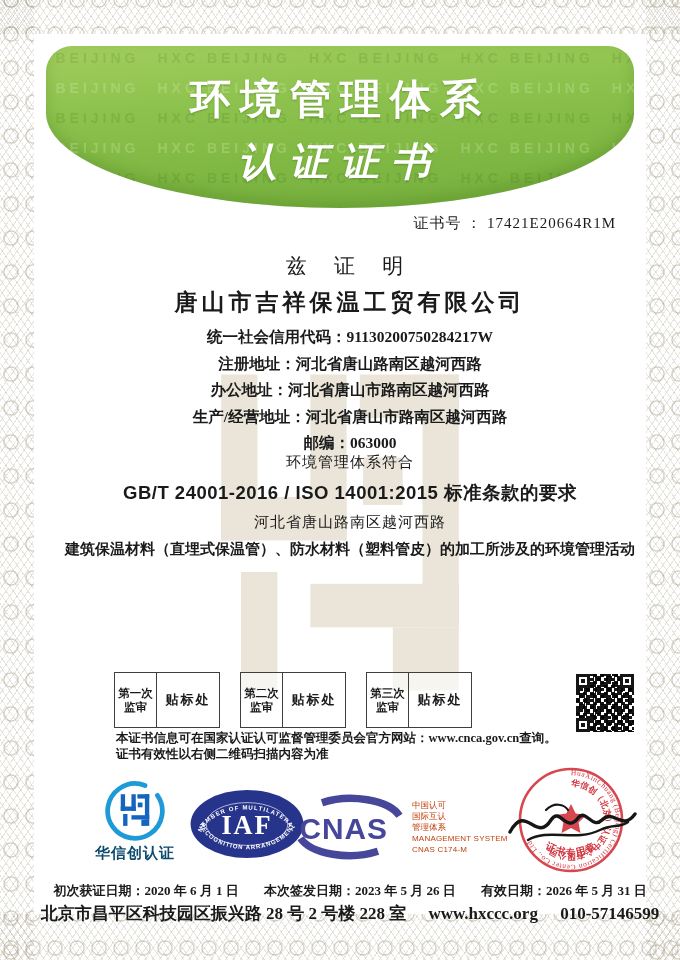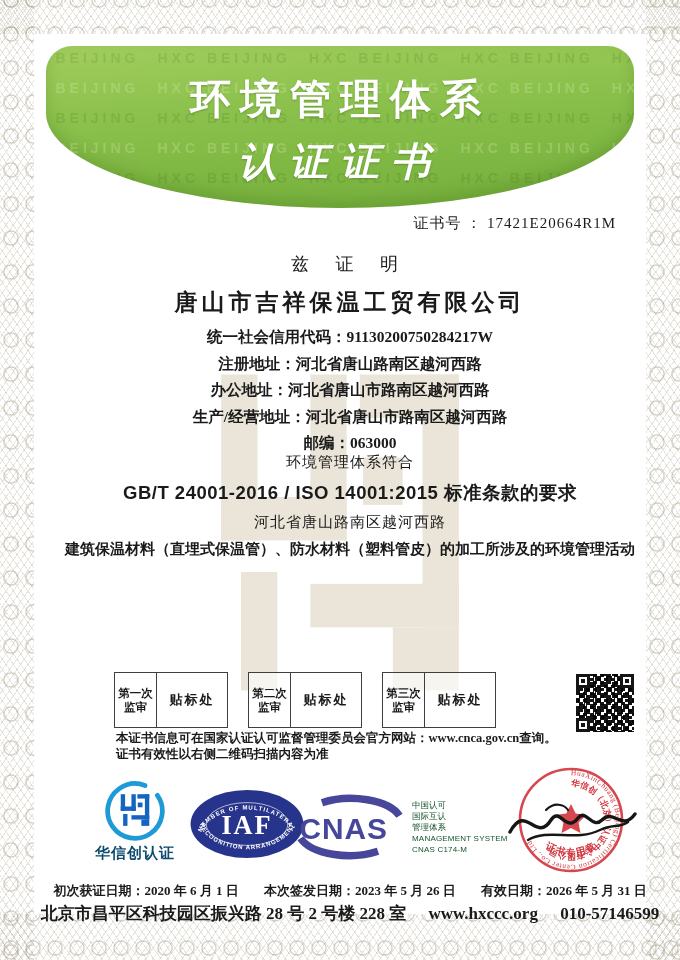--- a/index.html
+++ b/index.html
@@ -46,38 +46,38 @@
     position:relative; z-index:2; color:#ffffff;
     font-family:"Liberation Sans","DejaVu Sans",sans-serif; font-weight:bold;
     text-shadow:0 1px 2px rgba(40,80,10,.35);
   }
   .banner-title.l1 { margin-top:26px; font-size:41px; letter-spacing:9px; }
   .banner-title.l2 { margin-top:8px; font-size:39px; letter-spacing:12px;font-style:italic; }
 
   
   .abs { position:absolute; z-index:3;margin-left:20px; }
   .cert-no { top:214px; left:0; right:64px; text-align:right; font-size:15px; letter-spacing:1px; }
-  .certify-heading { top:252px; left:0; right:0; text-align:center; font-size:18px; letter-spacing:11px; }
+  .certify-heading { top:252px; left:0; right:0; text-align:center; font-size:21px; letter-spacing:11px; }
   .company-name {
     top:287px; left:0; right:0; text-align:center; font-size:23px; font-weight:bold;
     letter-spacing:4px; font-family:"Liberation Sans","DejaVu Sans",sans-serif;
   }
   .info-block { top:324px; left:0; right:0; text-align:center; font-size:15.5px; font-weight:bold; line-height:26.5px; }
   .std-block { top:453px; left:0; right:0; text-align:center; }
   .std-block .conform { font-size:15px; letter-spacing:1px; }
   .std-block .standard {
     margin-top:8px; font-size:18.5px; font-weight:bold; letter-spacing:.5px;
     font-family:"Liberation Sans","DejaVu Sans",sans-serif;
   }
   .std-block .scope-h { margin-top:8px; font-size:15px; letter-spacing:1px; }
   .std-block .scope-t { margin-top:8px; font-size:15px; font-weight:bold; }
 
   
   .surv-row { top:672px; left:94px; display:flex; gap:20px; }
-  .surv-box { width:114px; height:56px; border:1.4px solid #3f3f3f; display:flex; background:rgba(255,255,255,.6); }
+  .surv-box { width:106px; height:56px; border:1.4px solid #3f3f3f; display:flex; background:rgba(255,255,255,.6); }
   .surv-box .audit {
     width:42px; border-right:1.4px solid #3f3f3f; display:flex; flex-direction:column;
     align-items:center; justify-content:center; font-size:11.5px; font-weight:bold; line-height:14px;
   }
   .surv-box .sticker { flex:1; display:flex; align-items:center; justify-content:center; font-size:13px; font-weight:bold; letter-spacing:2px; }
 
   
   .qr {
     top:674px; left:556px; width:58px; height:58px; background-color:#fff;
     background-image:
@@ -94,21 +94,21 @@
   .notes { top:730px; left:96px; width:470px; font-size:12.5px; font-weight:bold; line-height:16px; }
 
   
   .hxc-logo { top:778px; left:82px; width:66px; height:66px; }
   .hxc-label {
     top:844px; left:60px; width:110px; text-align:center; color:#0c4a6e; font-size:15px; font-weight:bold;
     font-family:"Liberation Sans",sans-serif; letter-spacing:1px;
   }
   .iaf-logo { top:788px; left:168px; width:118px; height:72px; }
   .cnas-logo { top:792px; left:274px; width:112px; height:70px; }
-  .acc-text { top:800px; left:392px; width:110px; font-family:"Liberation Sans",sans-serif; color:#14532d; }
+  .acc-text { top:800px; left:392px; width:110px; font-family:"Liberation Sans",sans-serif; color:#c2410c; }
   .acc-text .cn { font-size:8.5px; line-height:11px; }
   .acc-text .en { font-size:8px; line-height:11px; letter-spacing:.2px; }
   .seal { top:758px; left:486px; width:132px; height:126px; }
 
   
   .footer-dates { top:882px; left:0; right:0; text-align:center; font-size:13px; font-weight:bold;font-family:Liberation Serif, serif; }
   .footer-dates span.gap { display:inline-block; width:22px; }
   .footer-addr { top:902px; left:0; right:0; text-align:center; font-size:17px; font-weight:bold; }
   .footer-addr span.gap { display:inline-block; width:18px; }
   .serial { top:914px; right:40px; z-index:4; text-align:right; }

